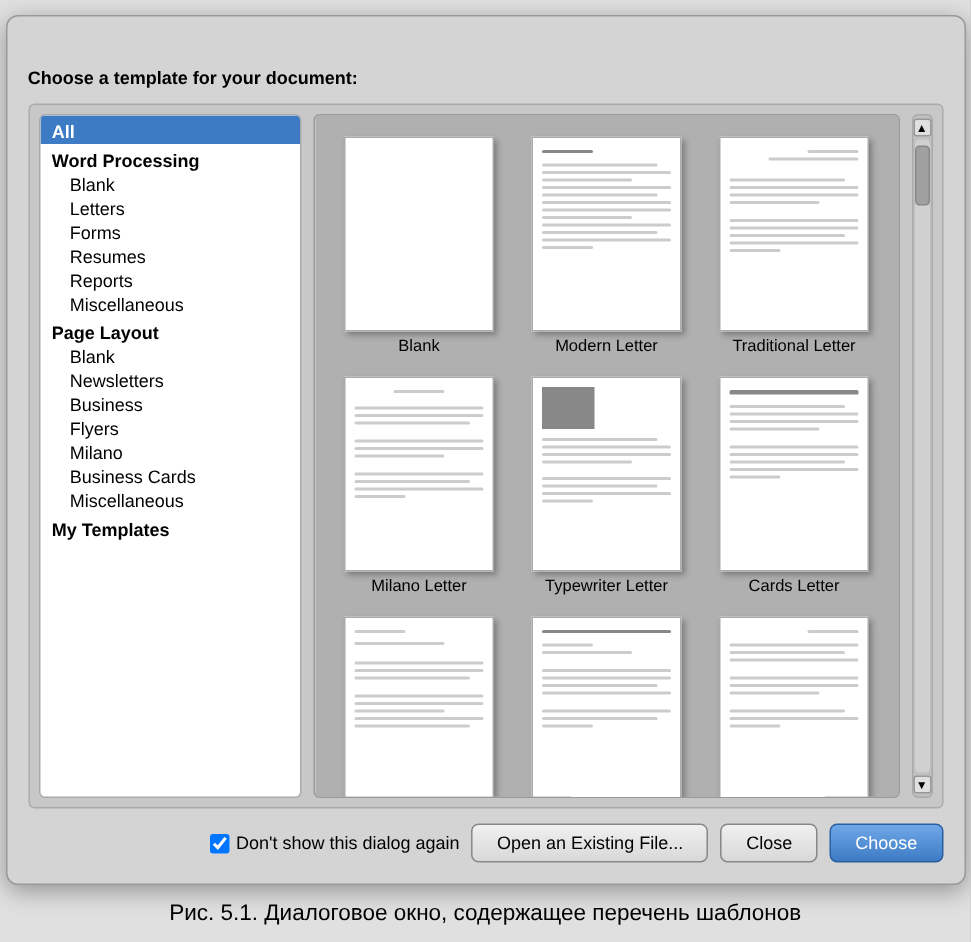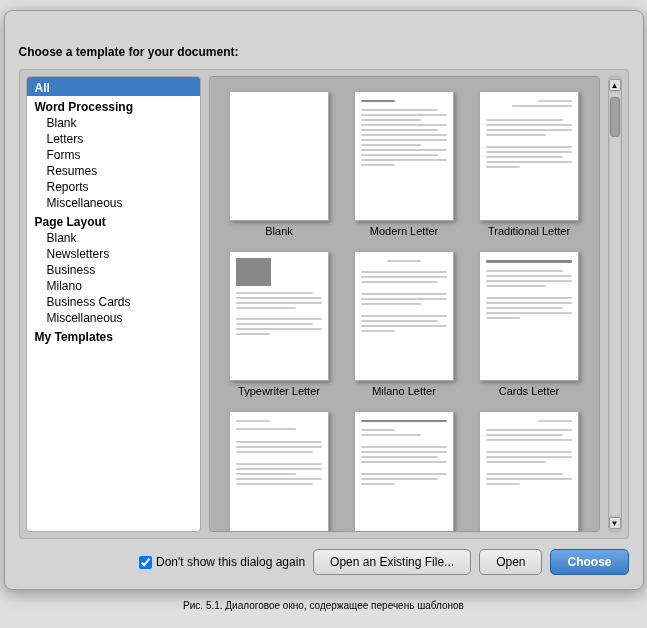--- a/index.html
+++ b/index.html
@@ -174,25 +174,25 @@
       border: 1px solid #888;
       background: linear-gradient(to bottom, #f0f0f0, #d8d8d8);
       font-size: 12px;
       cursor: pointer;
       color: #000;
     }
     .btn.default {
       background: linear-gradient(to bottom, #6fa8e8, #3d7bc4);
       color: #fff;
       border-color: #2a5fa0;
-      font-weight: bold;
+      font-weight: normal;
     }
     .caption {
       margin-top: 10px;
-      font-size: 10px;
+      font-size: 15px;
       color: #000;
       text-align: center;
     }
   </style>
 </head>
 <body>
 
 <div class="dialog">
   <div class="dialog-title">Choose a template for your document:</div>
   <div class="dialog-body">
@@ -204,20 +204,21 @@
       <div class="sidebar-item sub">Blank</div>
       <div class="sidebar-item sub">Letters</div>
       <div class="sidebar-item sub">Forms</div>
       <div class="sidebar-item sub">Resumes</div>
       <div class="sidebar-item sub">Reports</div>
       <div class="sidebar-item sub">Miscellaneous</div>
       <div class="sidebar-item category">Page Layout</div>
       <div class="sidebar-item sub">Blank</div>
       <div class="sidebar-item sub">Newsletters</div>
       <div class="sidebar-item sub">Business</div>
+      <div class="sidebar-item sub">Flyers</div>
       <div class="sidebar-item sub">Milano</div>
       <div class="sidebar-item sub">Business Cards</div>
       <div class="sidebar-item sub">Miscellaneous</div>
       <div class="sidebar-item category">My Templates</div>
     </div>
 
     <div class="templates-area">
       <div class="templates-grid">
 
         <div class="template-item">
@@ -258,20 +259,41 @@
               <div class="line medium"></div>
               <div style="height:4px;"></div>
               <div class="line full"></div>
               <div class="line full"></div>
               <div class="line long"></div>
               <div class="line full"></div>
               <div class="line short"></div>
             </div>
           </div>
           <div class="template-label">Traditional Letter</div>
+        </div>
+
+        <div class="template-item">
+          <div class="template-thumb">
+            <div class="lines" style="padding:8px 6px;">
+              <div class="line short" style="margin:0 auto 6px auto;"></div>
+              <div class="line full"></div>
+              <div class="line full"></div>
+              <div class="line long"></div>
+              <div style="height:4px;"></div>
+              <div class="line full"></div>
+              <div class="line full"></div>
+              <div class="line medium"></div>
+              <div style="height:4px;"></div>
+              <div class="line full"></div>
+              <div class="line long"></div>
+              <div class="line full"></div>
+              <div class="line short"></div>
+            </div>
+          </div>
+          <div class="template-label">Milano Letter</div>
         </div>
 
         <div class="template-item">
           <div class="template-thumb">
             <div style="padding:6px;">
               <div style="width:35px;height:28px;background:#888;margin-bottom:6px;"></div>
               <div class="lines" style="padding:0;">
                 <div class="line long"></div>
                 <div class="line full"></div>
                 <div class="line full"></div>
@@ -283,41 +305,20 @@
                 <div class="line short"></div>
               </div>
             </div>
           </div>
           <div class="template-label">Typewriter Letter</div>
         </div>
 
         <div class="template-item">
           <div class="template-thumb">
             <div class="lines" style="padding:8px 6px;">
-              <div class="line short" style="margin:0 auto 6px auto;"></div>
-              <div class="line full"></div>
-              <div class="line full"></div>
-              <div class="line long"></div>
-              <div style="height:4px;"></div>
-              <div class="line full"></div>
-              <div class="line full"></div>
-              <div class="line medium"></div>
-              <div style="height:4px;"></div>
-              <div class="line full"></div>
-              <div class="line long"></div>
-              <div class="line full"></div>
-              <div class="line short"></div>
-            </div>
-          </div>
-          <div class="template-label">Milano Letter</div>
-        </div>
-
-        <div class="template-item">
-          <div class="template-thumb">
-            <div class="lines" style="padding:8px 6px;">
               <div class="line full dark" style="height:3px; margin-bottom:4px;"></div>
               <div class="line long"></div>
               <div class="line full"></div>
               <div class="line full"></div>
               <div class="line medium"></div>
               <div style="height:4px;"></div>
               <div class="line full"></div>
               <div class="line full"></div>
               <div class="line long"></div>
               <div class="line full"></div>
@@ -399,18 +400,18 @@
     </div>
 
   </div>
 
   <div class="dialog-footer">
     <label class="checkbox-label">
       <input type="checkbox" checked="" style="">
       <span>Don't show this dialog again</span>
     </label>
     <button class="btn">Open an Existing File...</button>
-    <button class="btn">Open</button>
+    <button class="btn">Close</button>
     <button class="btn default">Choose</button>
   </div>
 </div>
 
 <div class="caption">Рис. 5.1. Диалоговое окно, содержащее перечень шаблонов</div>
 
 </body></html>

